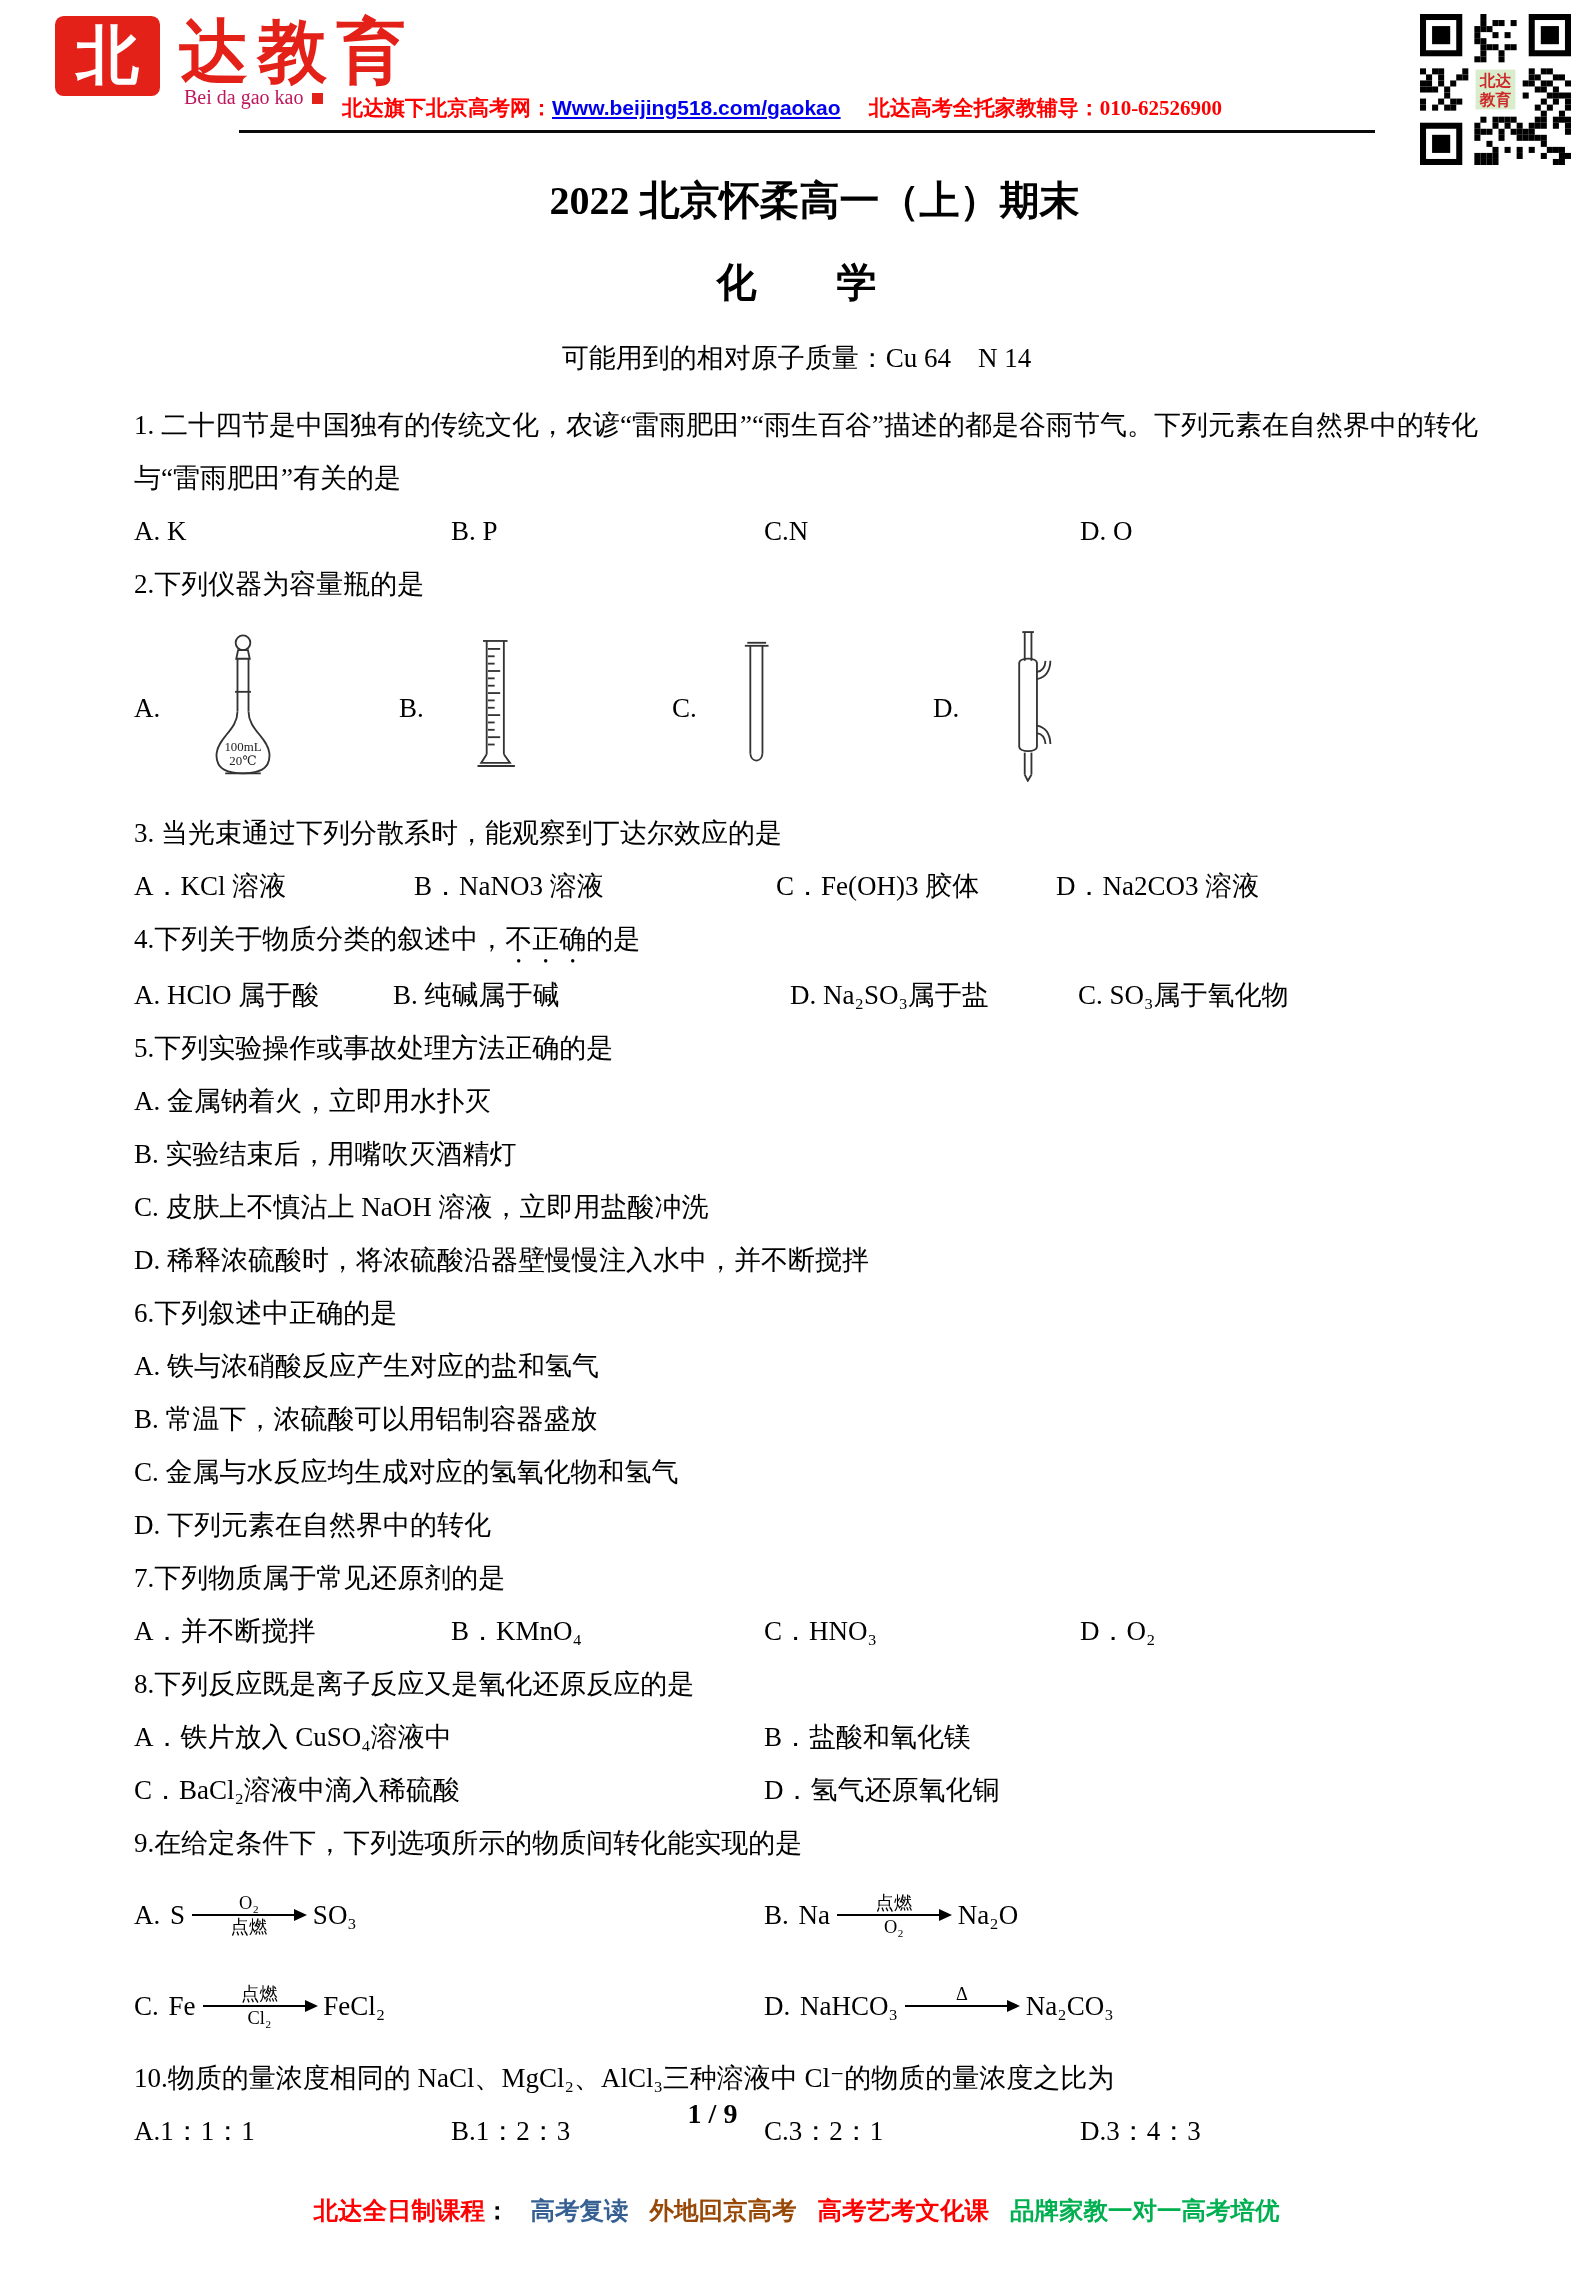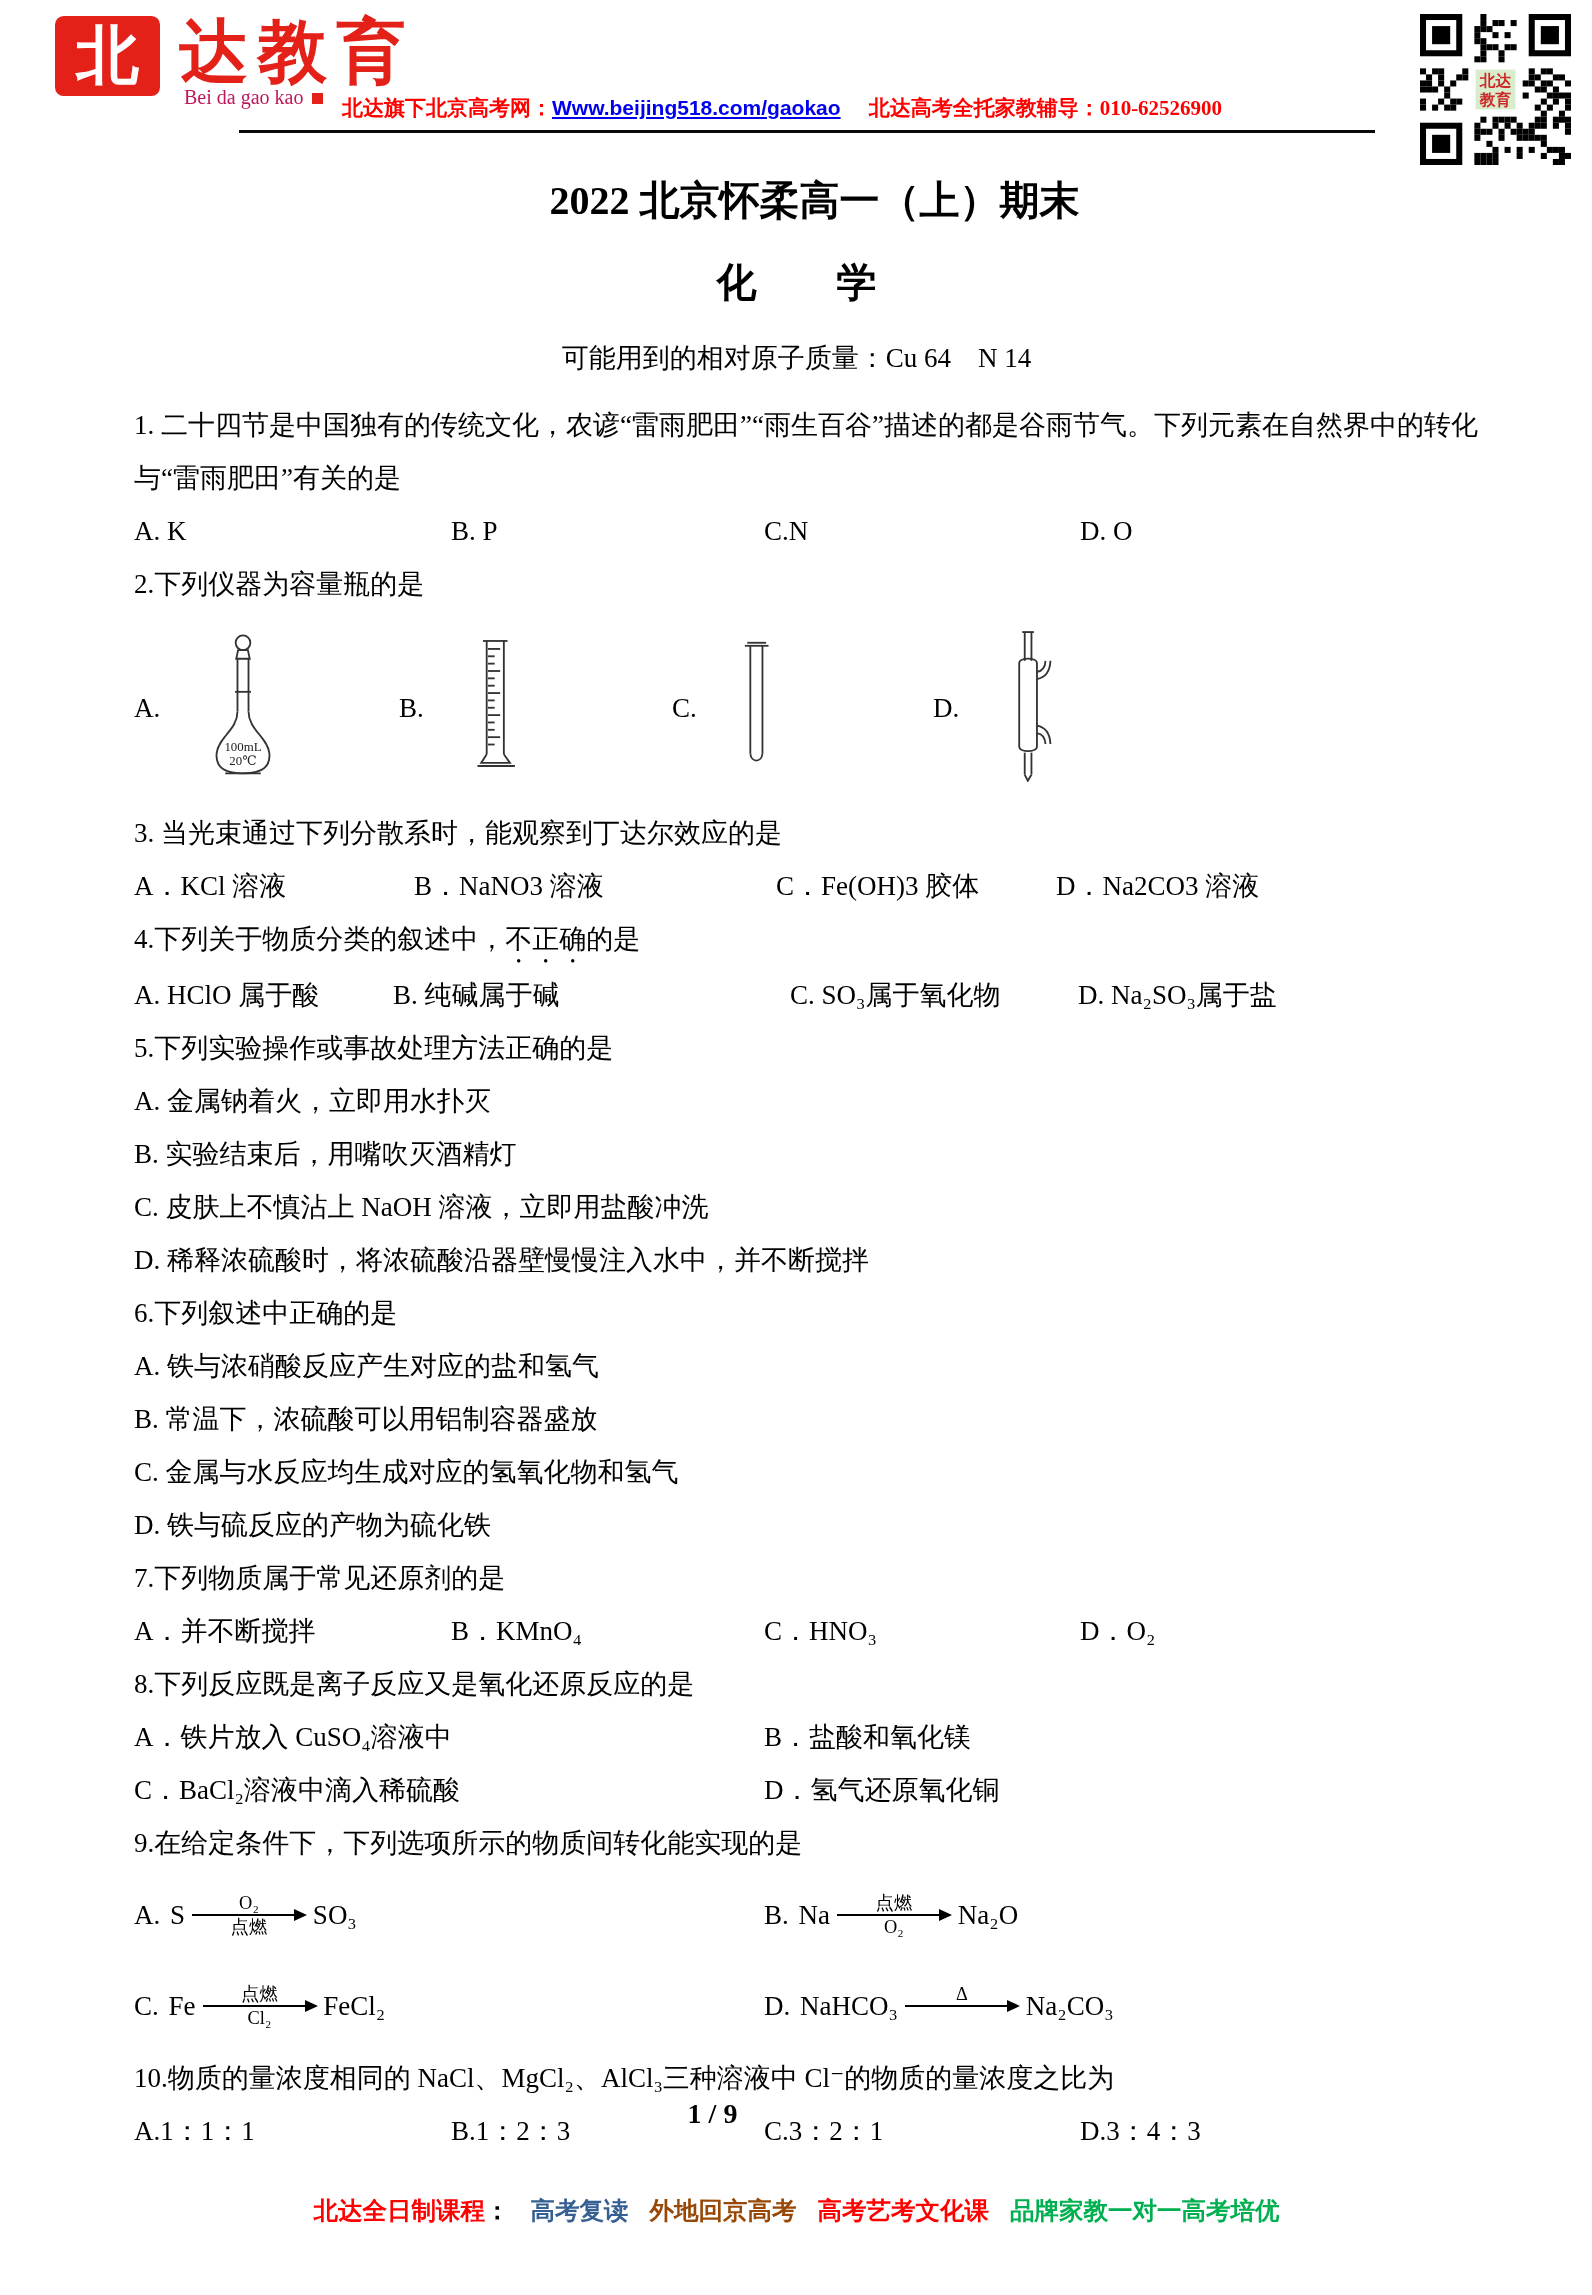--- a/index.html
+++ b/index.html
@@ -309,33 +309,33 @@
         <div class="opts rowq3">
           <span class="opt">A．KCl 溶液</span>
           <span class="opt">B．NaNO3 溶液</span>
           <span class="opt">C．Fe(OH)3 胶体</span>
           <span class="opt">D．Na2CO3 溶液</span>
         </div>
         <div class="line q-stem"><span>4.下列关于物质分类的叙述中，</span><span class="em-dots">不正确</span><span>的是</span></div>
         <div class="opts rowq4">
           <span class="opt">A. HClO 属于酸</span>
           <span class="opt">B. 纯碱属于碱</span>
+          <span class="opt">D. Na₂SO₃属于盐</span>
           <span class="opt">C. SO₃属于氧化物</span>
-          <span class="opt">D. Na₂SO₃属于盐</span>
         </div>
         <div class="line q-stem">5.下列实验操作或事故处理方法正确的是</div>
         <div class="line q-option">A. 金属钠着火，立即用水扑灭</div>
         <div class="line q-option">B. 实验结束后，用嘴吹灭酒精灯</div>
         <div class="line q-option">C. 皮肤上不慎沾上 NaOH 溶液，立即用盐酸冲洗</div>
         <div class="line q-option">D. 稀释浓硫酸时，将浓硫酸沿器壁慢慢注入水中，并不断搅拌</div>
         <div class="line q-stem">6.下列叙述中正确的是</div>
         <div class="line q-option">A. 铁与浓硝酸反应产生对应的盐和氢气</div>
         <div class="line q-option">B. 常温下，浓硫酸可以用铝制容器盛放</div>
         <div class="line q-option">C. 金属与水反应均生成对应的氢氧化物和氢气</div>
-        <div class="line q-option">D. 铁与硫反应的产物为硫化铁</div>
+        <div class="line q-option">D. 下列元素在自然界中的转化</div>
         <div class="line q-stem">7.下列物质属于常见还原剂的是</div>
         <div class="opts row4">
           <span class="opt">A．并不断搅拌</span>
           <span class="opt">B．KMnO₄</span>
           <span class="opt">C．HNO₃</span>
           <span class="opt">D．O₂</span>
         </div>
         <div class="line q-stem">8.下列反应既是离子反应又是氧化还原反应的是</div>
         <div class="opts row2">
           <span class="opt">A．铁片放入 CuSO₄溶液中</span>

